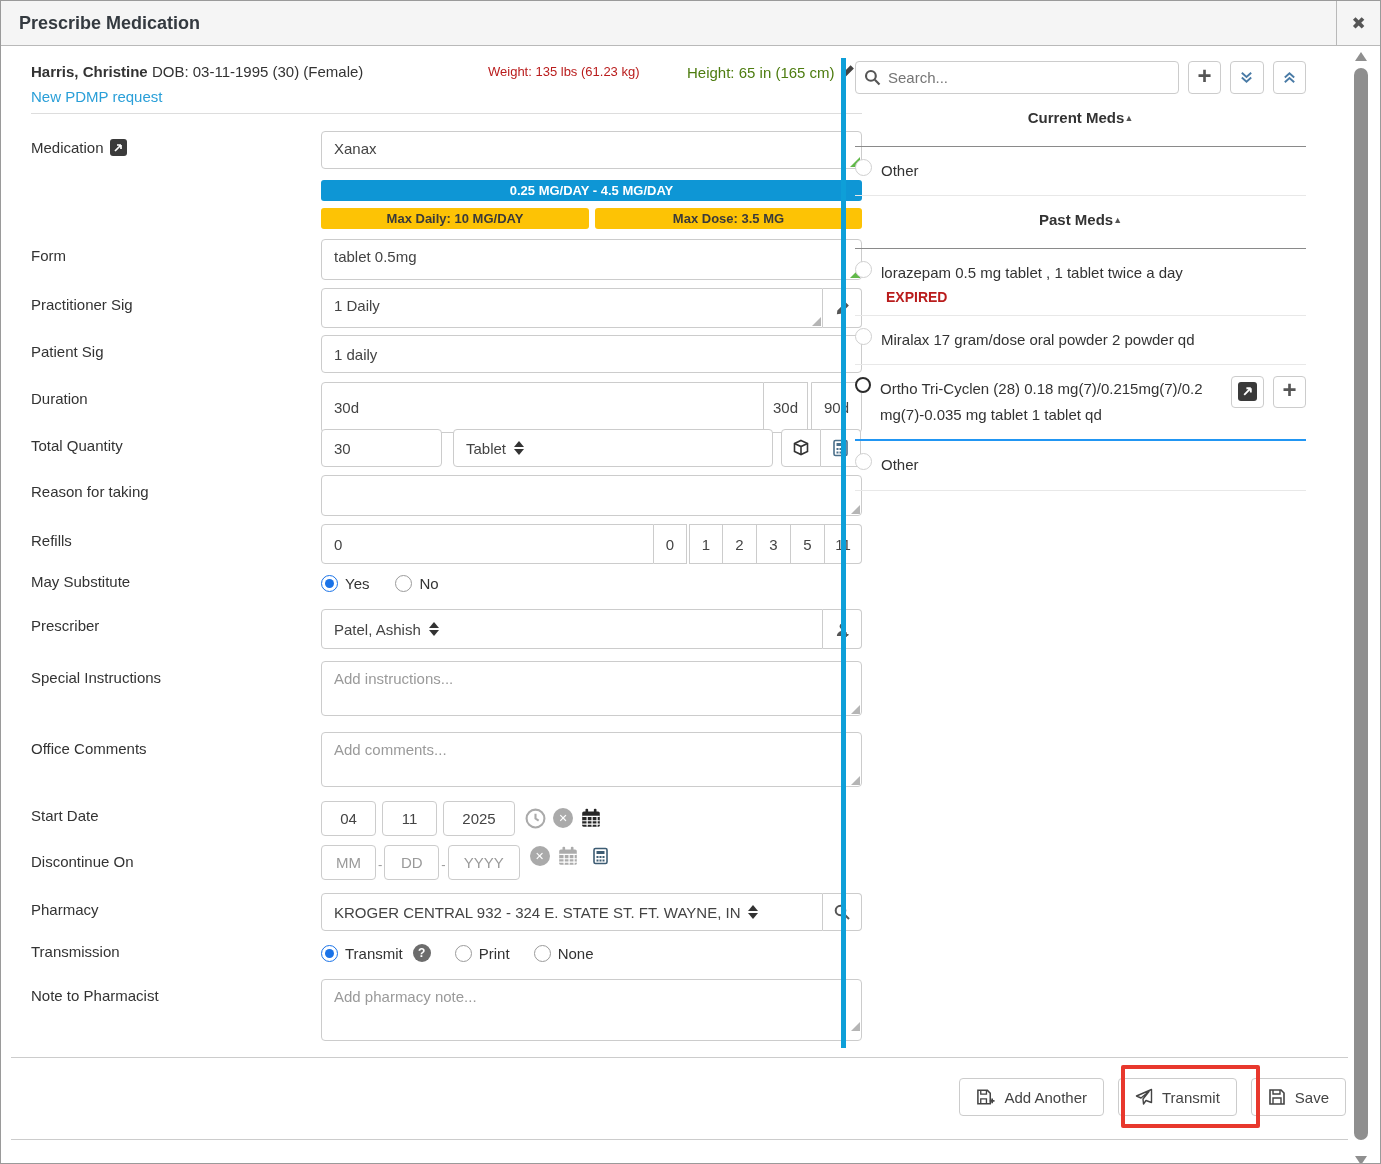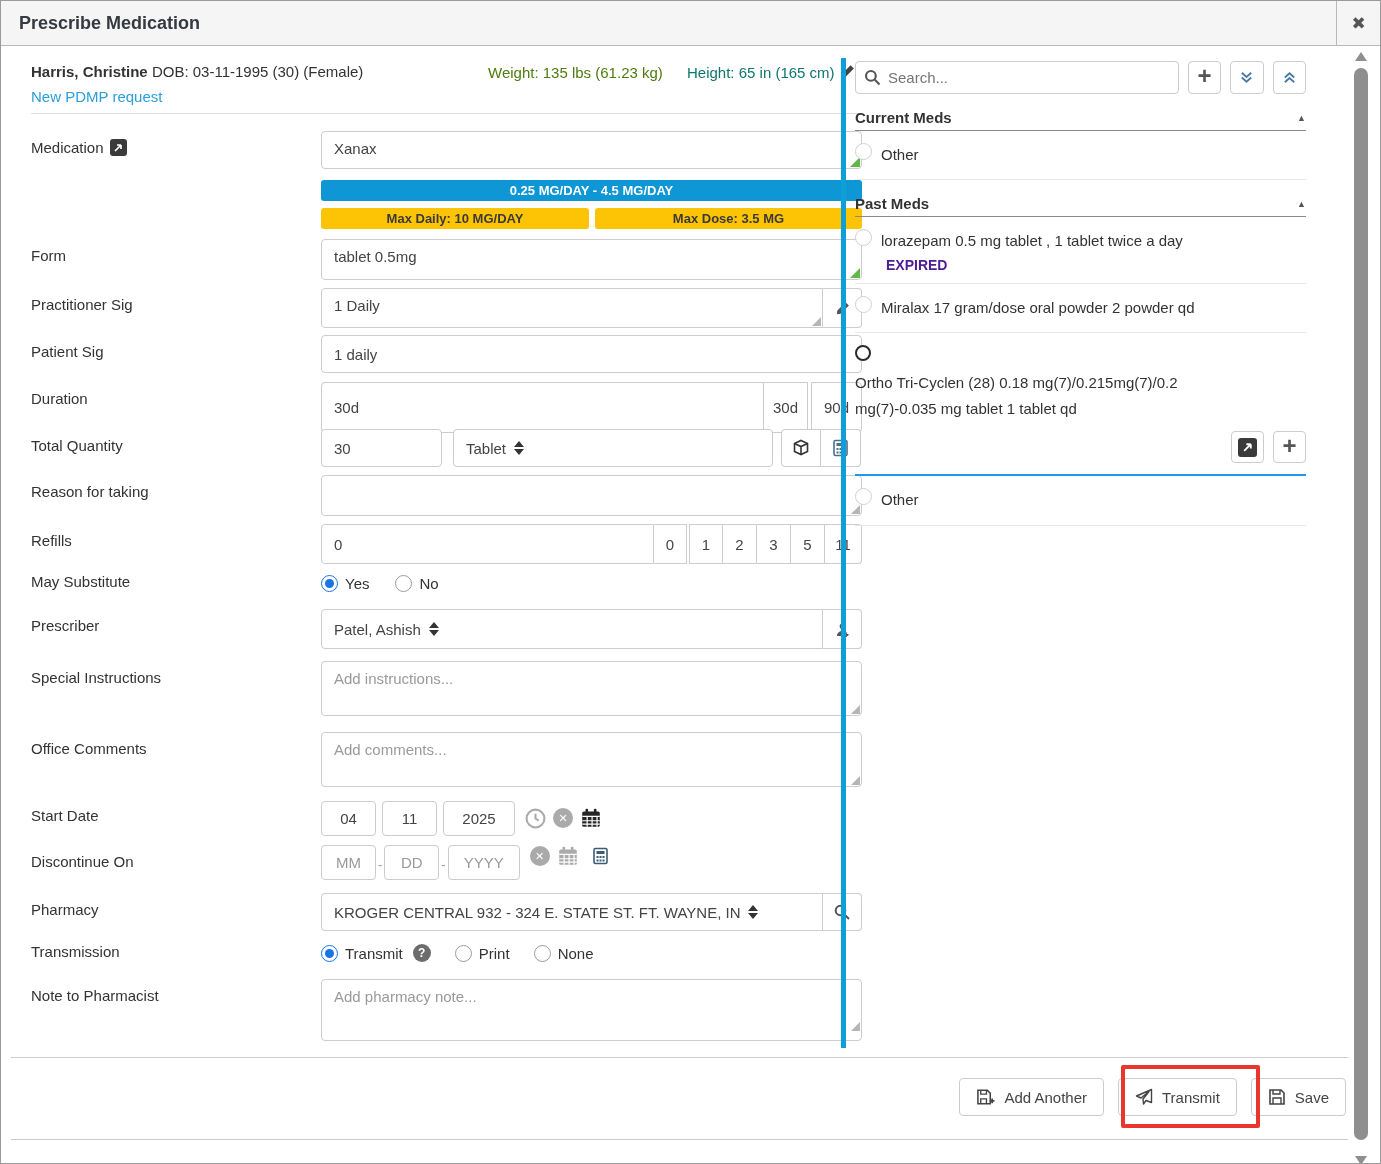--- a/index.html
+++ b/index.html
@@ -8,22 +8,22 @@
 
   
   .hdr { position:absolute; left:0; top:0; width:1337px; height:45px; background:#f5f5f5; border-bottom:1px solid #b9b9b9; display:flex; align-items:center; padding-left:18px; }
   .hdr-title { font-size:18px; font-weight:bold; color:#343a40; }
   .close-box { position:absolute; right:0; top:0; width:44px; height:45px; background:#f5f5f5; border-left:1px solid #b9b9b9; border-bottom:1px solid #b9b9b9; display:flex; align-items:center; justify-content:center; cursor:pointer; }
   .close-x { font-size:17px; font-weight:bold; color:#555; }
 
   
   .pat-name { position:absolute; left:30px; top:62px; font-size:15px; color:#333; }
   .pat-name b { font-weight:bold; }
-  .pat-weight { position:absolute; left:487px; top:63px; font-size:15px; color:#4d7c0f; }
-  .pat-height { position:absolute; left:686px; top:63px; font-size:15px; color:#0f766e; display:flex; align-items:flex-start; gap:5px; }
+  .pat-weight { position:absolute; left:487px; top:63px; font-size:13px; color:#b91c1c; }
+  .pat-height { position:absolute; left:686px; top:63px; font-size:15px; color:#4d7c0f; display:flex; align-items:flex-start; gap:5px; }
   .pdmp { position:absolute; left:30px; top:87px; font-size:15px; color:#2a9fd8; cursor:pointer; }
   .pat-divider { position:absolute; left:30px; top:112px; width:831px; height:1px; background:#ddd; }
 
   
   .frow { position:absolute; left:0; width:888px; }
   .flabel { position:absolute; left:30px; top:8px; font-size:15px; color:#333; white-space:nowrap; display:flex; align-items:center; gap:6px; }
   .fctrl { position:absolute; left:320px; top:0; width:541px; display:flex; align-items:stretch; }
 
   .tx, .inp, .selbox { border:1px solid #ccc; border-radius:4px; font-family:inherit; font-size:15px; color:#444; background:#fff; padding:8px 12px; }
   .tx { width:100%; resize:none; overflow:hidden; position:relative; }
@@ -71,30 +71,30 @@
 
   
   .sidebar { position:absolute; left:840px; top:57px; width:465px; height:990px; border-left:5px solid #0e9fd8; padding:3px 0 0 9px; }
   .search-row { display:flex; gap:9px; }
   .search-wrap { position:relative; width:330px; }
   .search-inp { width:100%; height:33px; border:1px solid #ccc; border-radius:4px; font-size:15px; color:#444; padding:6px 10px 6px 32px; font-family:inherit; }
   .search-wrap svg { position:absolute; left:9px; top:8px; }
   .side-btn { width:34px; height:33px; border:1px solid #ccc; border-radius:4px; background:#fff; display:flex; align-items:center; justify-content:center; cursor:pointer; }
   .plus-glyph { font-size:24px; font-weight:bold; color:#555; line-height:20px; margin-top:-3px; }
 
-  .sect-hd { display:flex; align-items:center; justify-content:space-between; margin-top:15px; padding-bottom:4px; border-bottom:1px solid #8a8a8a; }
+  .sect-hd { display:flex; align-items:center; justify-content:center; margin-top:15px; padding-bottom:20px; border-bottom:1px solid #8a8a8a; }
   .sect-title { font-size:15px; font-weight:bold; color:#333; }
   .caret { font-size:9px; color:#555; }
   .med-item { display:flex; align-items:flex-start; gap:9px; padding:11px 0; border-bottom:1px solid #e8e8e8; }
   .med-item .radio { margin-top:1px; }
   .med-text { font-size:15px; color:#333; line-height:1.75; }
-  .expired { color:#4c1d95; font-weight:bold; font-size:14px; margin:2px 0 2px 31px; }
+  .expired { color:#b91c1c; font-weight:bold; font-size:14px; margin:2px 0 2px 31px; }
   .med-actions { display:flex; gap:9px; margin-left:auto; }
   .act-btn { width:33px; height:32px; border:1px solid #ccc; border-radius:4px; background:#fff; display:flex; align-items:center; justify-content:center; cursor:pointer; }
-  .blue-div { border-bottom:2px solid #2196f3 !important;flex-direction:column; }
+  .blue-div { border-bottom:2px solid #2196f3 !important; }
 
   
   .foot-line { position:absolute; left:10px; width:1337px; height:1px; background:#ccc; }
   .foot-btns { position:absolute; top:1077px; right:34px; display:flex; gap:14px; }
   .fbtn { height:38px; border:1px solid #ccc; border-radius:4px; background:#fff; font-size:15px; color:#444; display:flex; align-items:center; gap:9px; padding:0 16px; cursor:pointer; font-family:inherit; }
   .red-annot { position:absolute; left:1120px; top:1064px; width:139px; height:63px; border:4px solid #e8382d; border-radius:2px; pointer-events:none; z-index:50; }
 
   
   .vscroll { position:absolute; left:1352px; top:47px; width:17px; height:1117px; }
   .vthumb { position:absolute; left:1px; top:20px; width:14px; height:1072px; background:#8f8f8f; border-radius:7px; }

